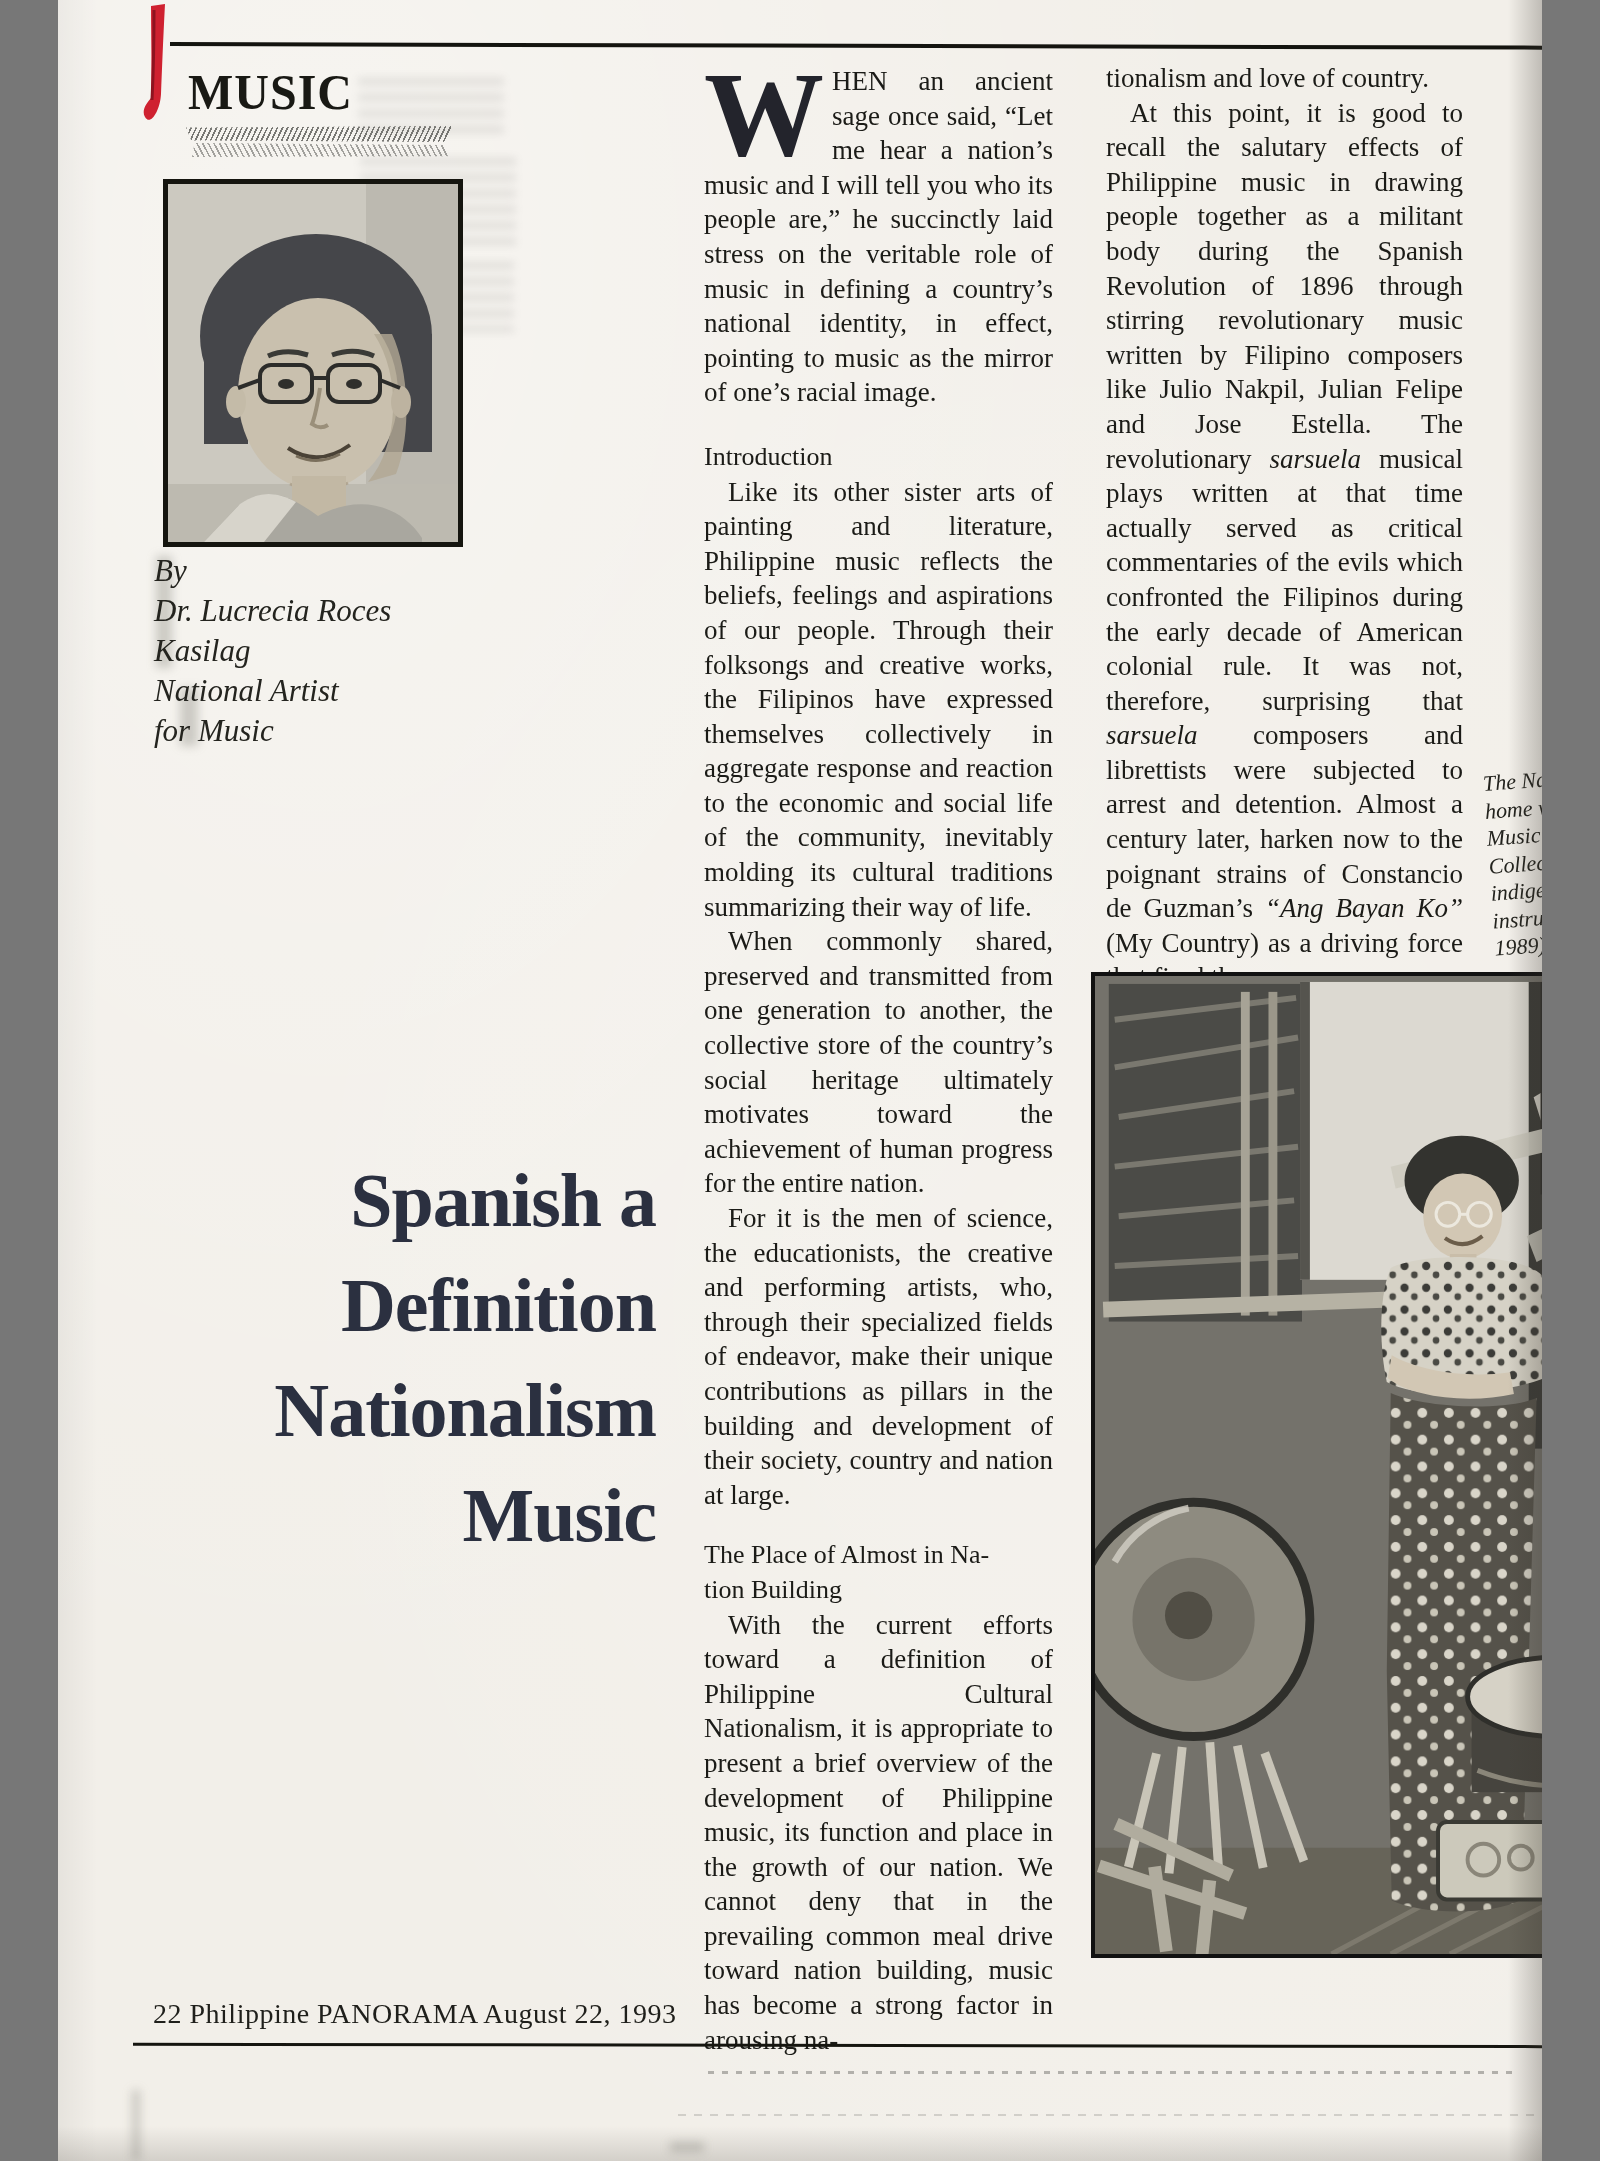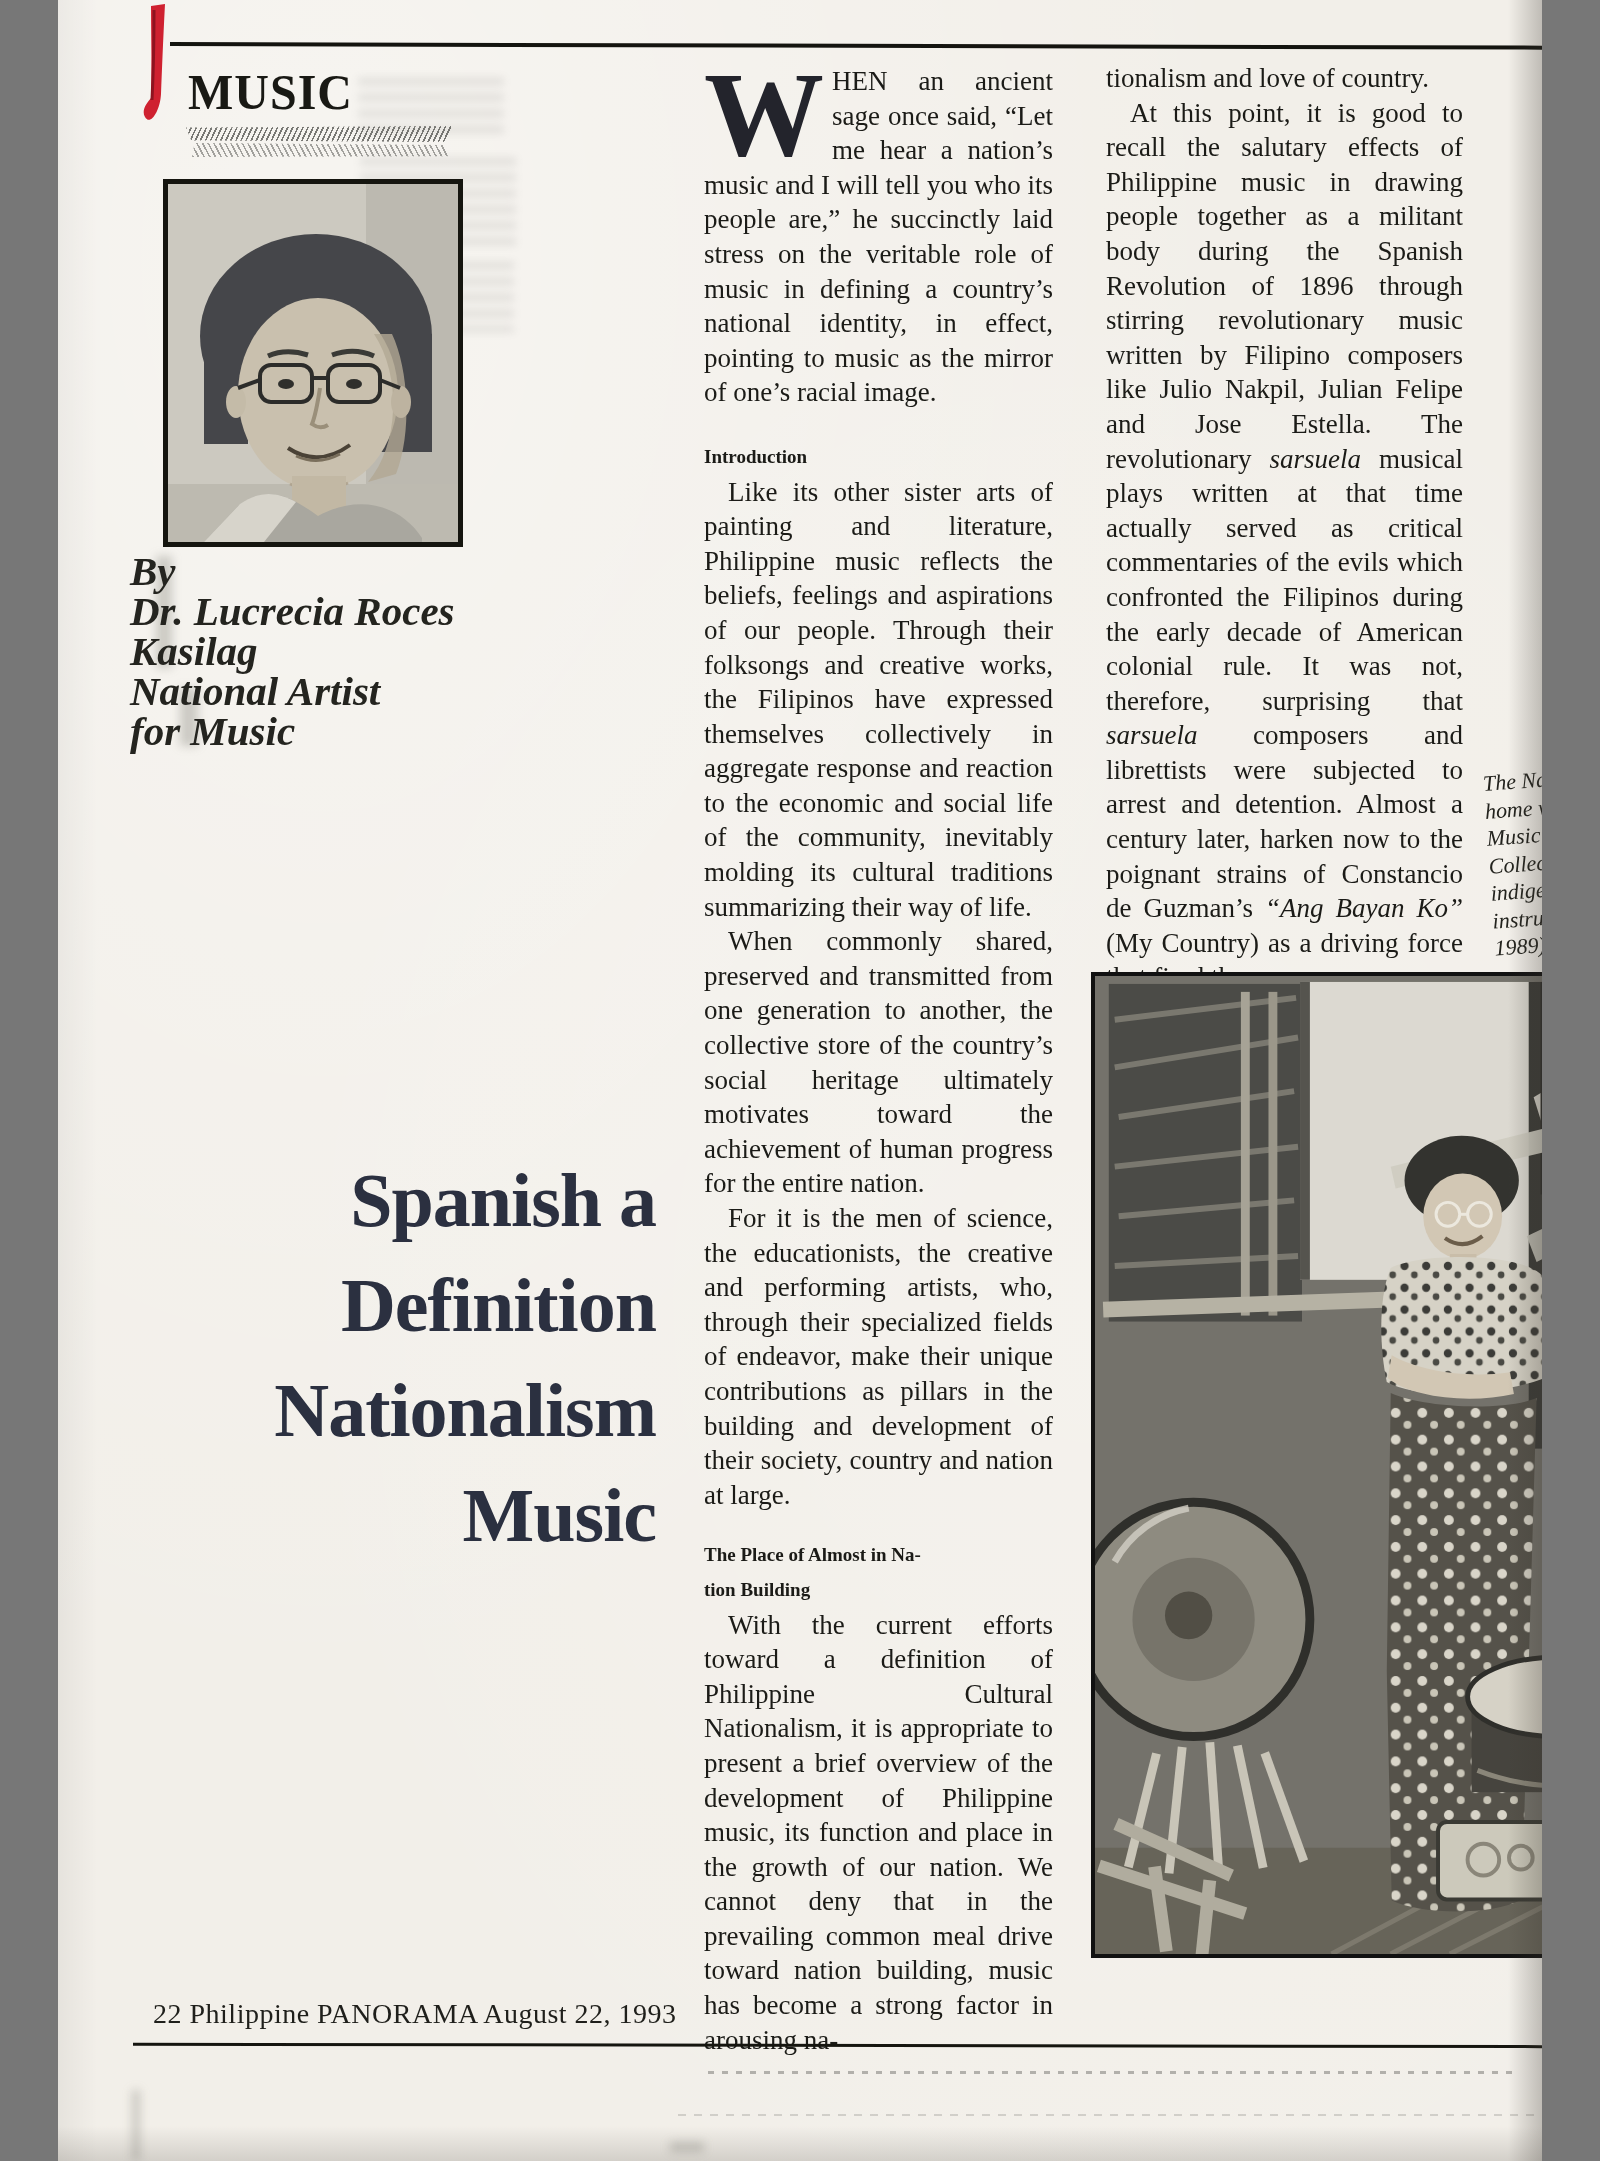--- a/index.html
+++ b/index.html
@@ -24,31 +24,31 @@
     clip-path:polygon(0 10%,100% 0,98% 100%,2% 90%);}
   .hatch2{left:134px;top:143px;width:256px;height:14px;opacity:.75;
     background:repeating-linear-gradient(62deg,rgba(96,96,92,.75) 0 1.6px,rgba(242,239,233,0) 1.6px 5px);
     clip-path:polygon(1% 0,99% 15%,100% 95%,0 100%);}
   
   .ghost{filter:blur(4px);opacity:.16;background:repeating-linear-gradient(180deg,#6c6c68 0 7px,transparent 7px 16px);}
   
   .portrait{left:105px;top:179px;width:290px;height:358px;border:5px solid #15150f;background:#ccc9c0;}
   .portrait svg{display:block;width:100%;height:100%;}
   
-  .byline{left:72px;top:551px;width:330px;font-style:italic;font-weight:bold;font-size:41px;line-height:40px;color:#24241f;}
+  .byline{left:96px;top:551px;width:330px;font-style:italic;font-weight:normal;font-size:31px;line-height:40px;color:#24241f;}
   
   .headline{left:62px;top:1148px;width:536px;text-align:right;font-weight:bold;font-size:76px;line-height:105px;color:#2b3040;letter-spacing:-1px;}
   
   .col{font-size:27px;line-height:34.6px;text-align:justify;color:#1b1b17;}
   .col p{margin:0;}
   .col .indent{text-indent:24px;}
   .midcol{left:646px;top:64px;width:349px;}
   .rightcol{left:1048px;top:61px;width:357px;}
   .dropcap{float:left;font-size:120px;line-height:94px;font-weight:bold;color:#23242c;padding:4px 8px 0 0;}
-  .subhead{font-weight:bold;font-size:19px;margin:0;}
+  .subhead{font-weight:normal;font-size:26px;margin:0;}
   .gap1{height:30px;} .gap2{height:26px;}
   .continued{font-style:italic;font-weight:bold;text-align:center;font-size:26px;margin-top:2px;}
   .it{font-style:italic;}
   
   .caption{left:1424px;top:770px;width:196px;font-style:italic;font-size:22px;line-height:27.5px;color:#23231e;transform:rotate(-4deg);transform-origin:0 0;}
   
   .museum{left:1033px;top:972px;width:560px;height:986px;border:4px solid #111;box-sizing:border-box;background:#74726b;}
   .museum svg{display:block;width:100%;height:100%;}
   
   .footer-rule{left:75px;top:2044px;width:1525px;height:3px;background:#15150f;transform:rotate(.1deg);}

